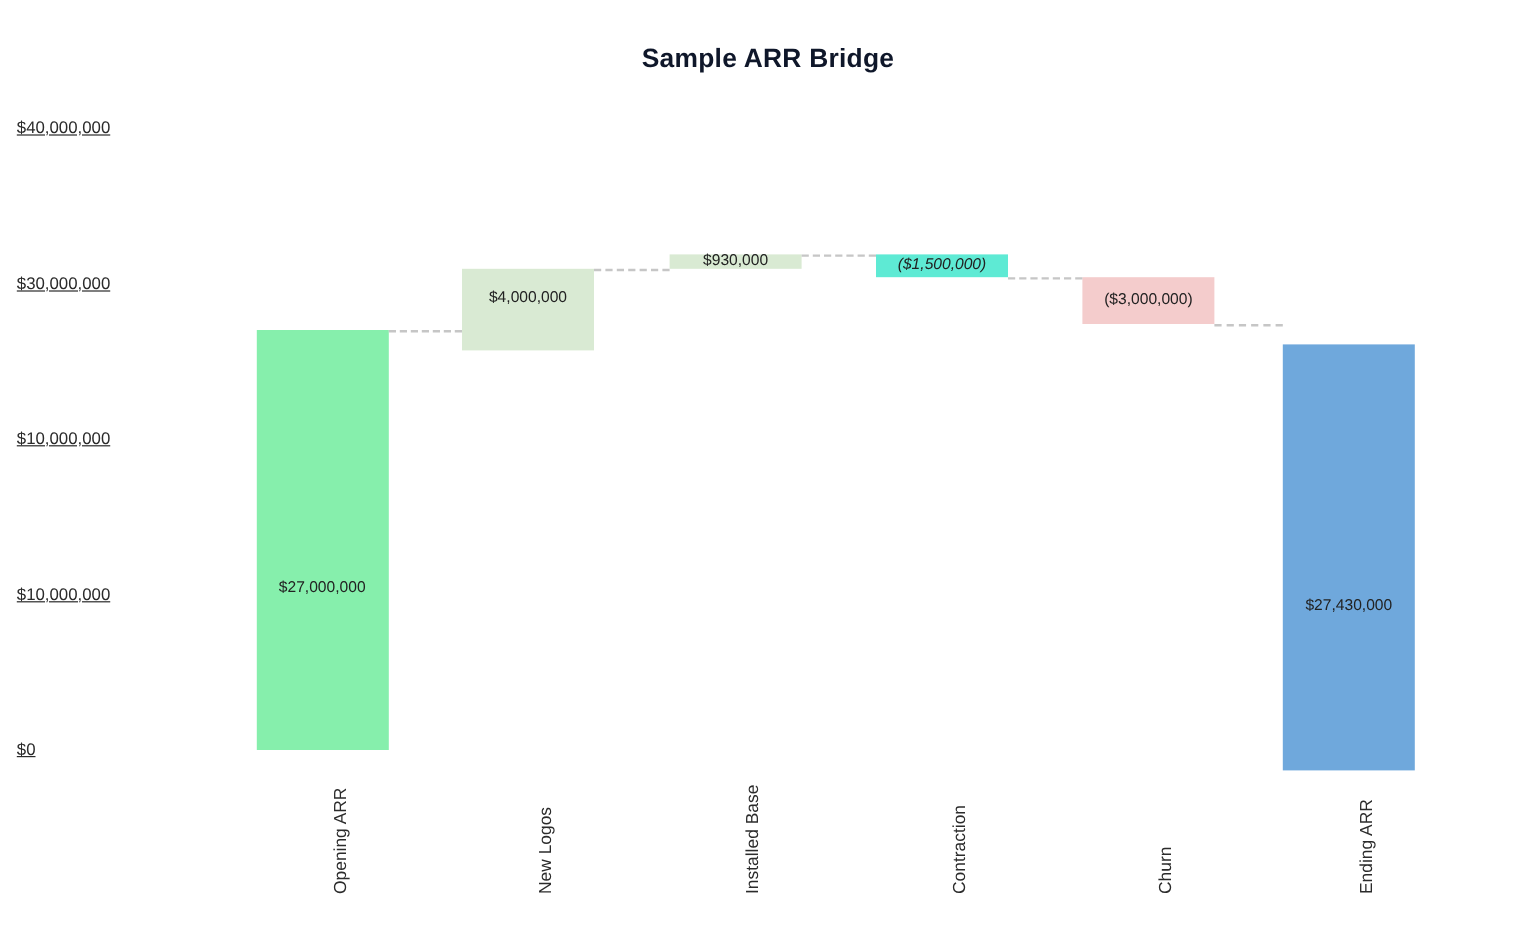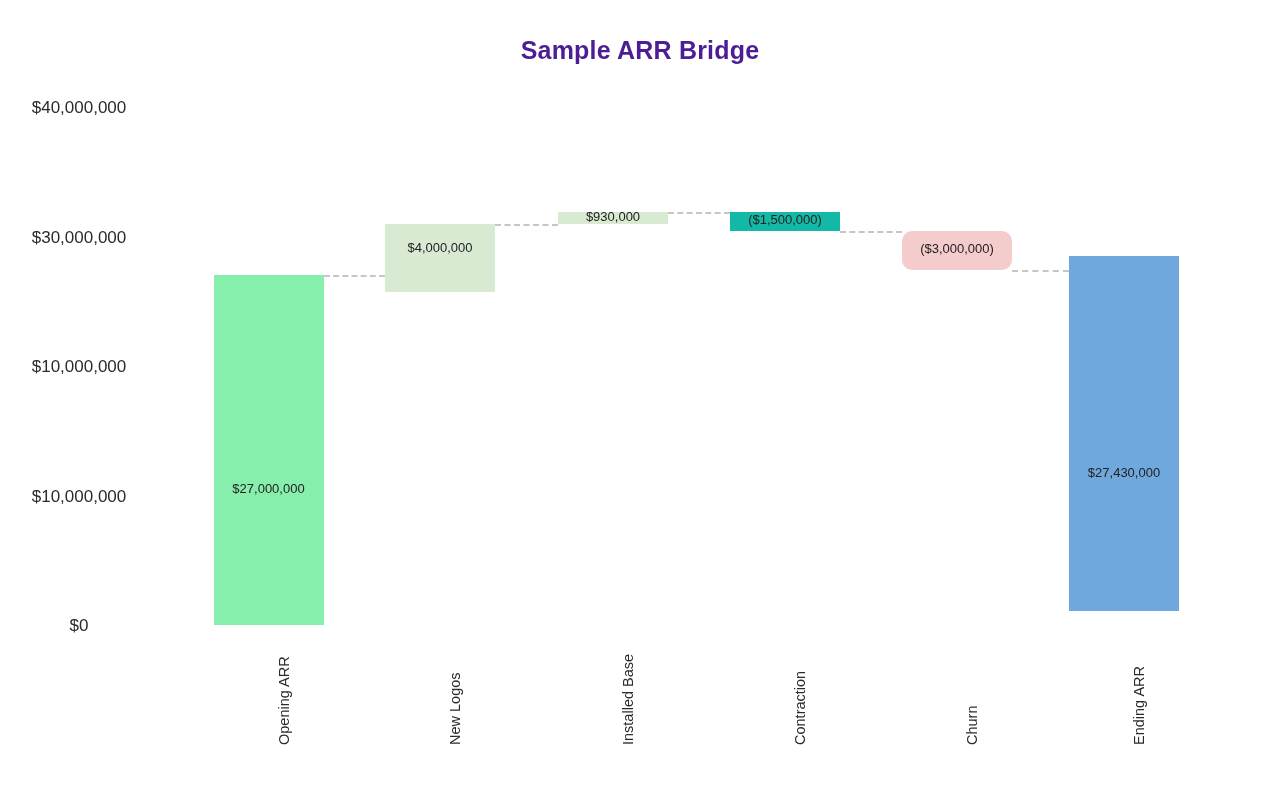--- a/index.html
+++ b/index.html
@@ -5,26 +5,26 @@
   html,body{margin:0;padding:0;}
   body{
     width:1280px;height:792px;background:#ffffff;
     font-family:"Liberation Sans","DejaVu Sans",sans-serif;
     overflow:hidden;position:relative;
   }
   #chart-root{position:absolute;inset:0;}
 
   #chart-title{
     position:absolute;left:0;top:36px;width:1280px;
-    text-align:center;font-size:25px;font-weight:bold;color:#4c1d95;
+    text-align:center;font-size:22px;font-weight:bold;color:#0f172a;
     letter-spacing:.2px;
   }
   .ytick-label{
-    position:absolute;width:130px;text-align:center;left:14px;
-    font-size:17px;color:#2b2b2b;white-space:nowrap;
+    position:absolute;width:130px;text-align:left;left:14px;
+    font-size:14px;color:#2b2b2b;white-space:nowrap;text-decoration:underline;
   }
 
   .bar{position:absolute;box-sizing:border-box;}
   .bar-label{
     position:absolute;width:100%;text-align:center;
     font-size:13px;color:#222222;white-space:nowrap;left:0;
   }
   .connector{
     position:absolute;height:0;border-top:2px dashed #c6c6c6;
   }
@@ -50,27 +50,27 @@
   <div id="plot-area">
       <div class="bar" style="left: 213.5px; top: 275.35px; width: 110px; height: 349.65px; background: #86efac;">
         <div class="bar-label" style="top: 205.825px;">$27,000,000</div>
       </div>
       <div class="bar" style="left: 385px; top: 223.55px; width: 110px; height: 68px; background: rgb(217, 234, 211);">
         <div class="bar-label" style="top: 16.9px;">$4,000,000</div>
       </div>
       <div class="bar" style="left: 558px; top: 211.506px; width: 110px; height: 12.0435px; background: rgb(217, 234, 211);">
         <div class="bar-label" style="top: -2.97825px; text-align: center;">$930,000</div>
       </div>
-      <div class="bar" style="left: 730px; top: 211.506px; width: 110px; height: 19.425px; background: #14b8a6;">
+      <div class="bar" style="left: 730px; top: 211.506px; width: 110px; height: 19.425px; background: #5eead4; font-style: italic;">
         <div class="bar-label" style="top: 0.7125px;">($1,500,000)</div>
       </div>
-      <div class="bar" style="left: 902px; top: 230.931px; width: 110px; height: 38.85px; background: rgb(244, 204, 204); border-radius: 10px;">
+      <div class="bar" style="left: 902px; top: 230.931px; width: 110px; height: 38.85px; background: rgb(244, 204, 204);">
         <div class="bar-label" style="top: 10.425px;">($3,000,000)</div>
       </div>
-      <div class="bar" style="left: 1069px; top: 256px; width: 110px; height: 355.219px; background: rgb(111, 168, 220);">
+      <div class="bar" style="left: 1069px; top: 287px; width: 110px; height: 355.219px; background: rgb(111, 168, 220);">
         <div class="bar-label" style="top: 208.609px;">$27,430,000</div>
       </div>
       <div class="connector" style="left: 323.5px; top: 275.35px; width: 61.5px; border-top-color: rgb(198, 198, 198);"></div>
       <div class="connector" style="left: 495px; top: 223.55px; width: 63px; border-top-color: rgb(198, 198, 198);"></div>
       <div class="connector" style="left: 668px; top: 211.506px; width: 62px; border-top-color: rgb(198, 198, 198);"></div>
       <div class="connector" style="left: 840px; top: 230.931px; width: 62px; border-top-color: rgb(198, 198, 198);"></div>
       <div class="connector" style="left: 1012px; top: 269.781px; width: 57px; border-top-color: rgb(198, 198, 198);"></div>
     </div>
   <div id="x-axis">
       <div class="xtick" style="left: 275.5px; top: 745px;">Opening ARR</div>

